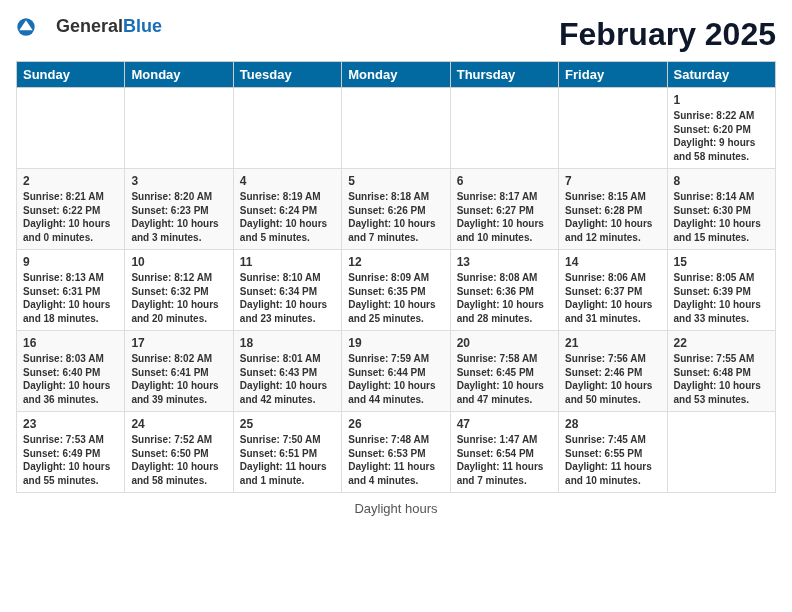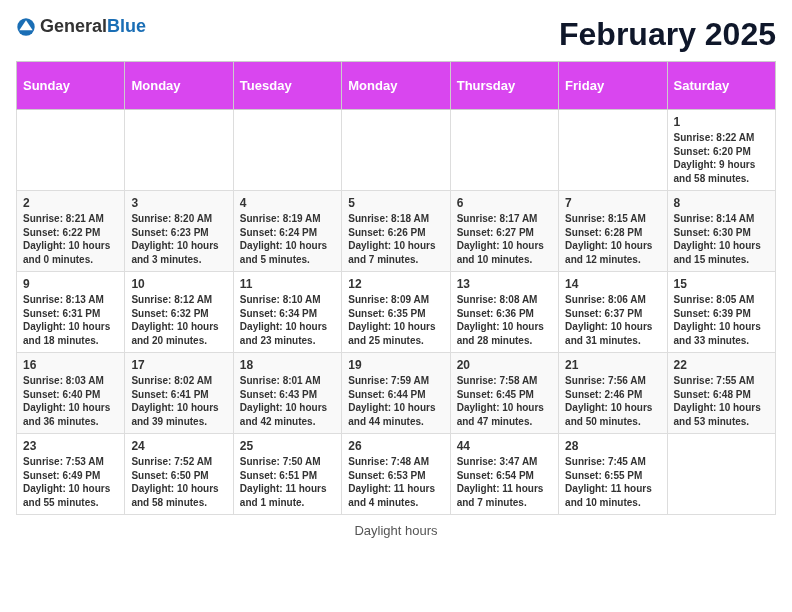--- a/index.html
+++ b/index.html
@@ -12,21 +12,21 @@
     }
     .header {
       display: flex;
       justify-content: space-between;
       align-items: flex-start;
       margin-bottom: 8px;
     }
     .logo {
       display: flex;
       align-items: center;
-      gap: 4px;
+      gap: 20px;
     }
     .logo-text-general {
       font-size: 18px;
       font-weight: bold;
       color: #333;
     }
     .logo-text-blue {
       font-size: 18px;
       font-weight: bold;
       color: #1a6eb5;
@@ -45,25 +45,25 @@
     }
     .location {
       font-size: 15px;
       color: #555;
     }
     table {
       width: 100%;
       border-collapse: collapse;
     }
     thead tr th {
-      background-color: #d946ef;
+      background-color: #0369a1;
       color: #fff;
       font-size: 13px;
       font-weight: bold;
-      padding: 16px 6px;
+      padding: 5px 6px;
       text-align: left;
       border: 1px solid #ccc;
     }
     tbody tr td {
       vertical-align: top;
       border: 1px solid #ddd;
       padding: 5px 6px;
       font-size: 10.5px;
       color: #333;
       width: calc(100% / 7);
@@ -290,22 +290,22 @@
 Sunset: 6:51 PM
 Daylight: 11 hours and 1 minute.</div>
         </td>
         <td>
           <span class="day-num">26</span>
           <div class="day-info">Sunrise: 7:48 AM
 Sunset: 6:53 PM
 Daylight: 11 hours and 4 minutes.</div>
         </td>
         <td>
-          <span class="day-num">44</span>
-          <div class="day-info">Sunrise: 3:47 AM
+          <span class="day-num">47</span>
+          <div class="day-info">Sunrise: 1:47 AM
 Sunset: 6:54 PM
 Daylight: 11 hours and 7 minutes.</div>
         </td>
         <td>
           <span class="day-num">28</span>
           <div class="day-info">Sunrise: 7:45 AM
 Sunset: 6:55 PM
 Daylight: 11 hours and 10 minutes.</div>
         </td>
         <td class="empty"></td>

